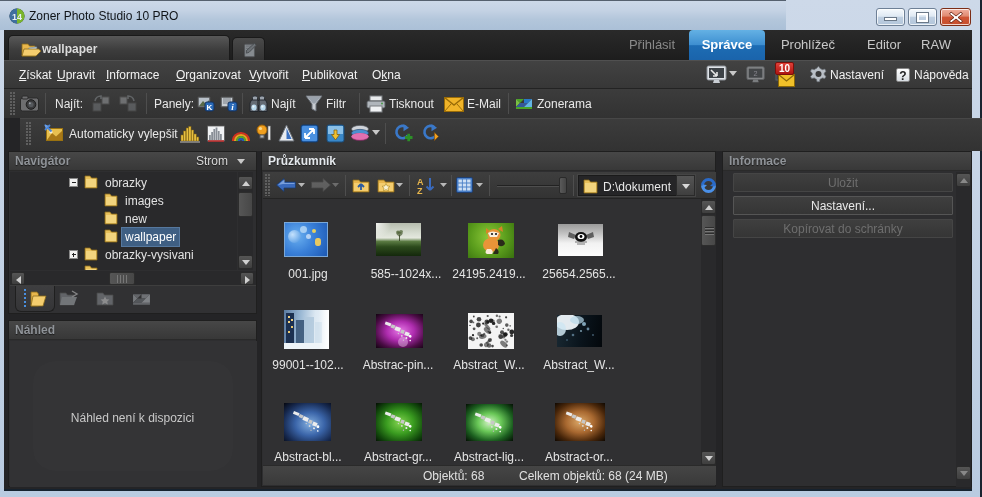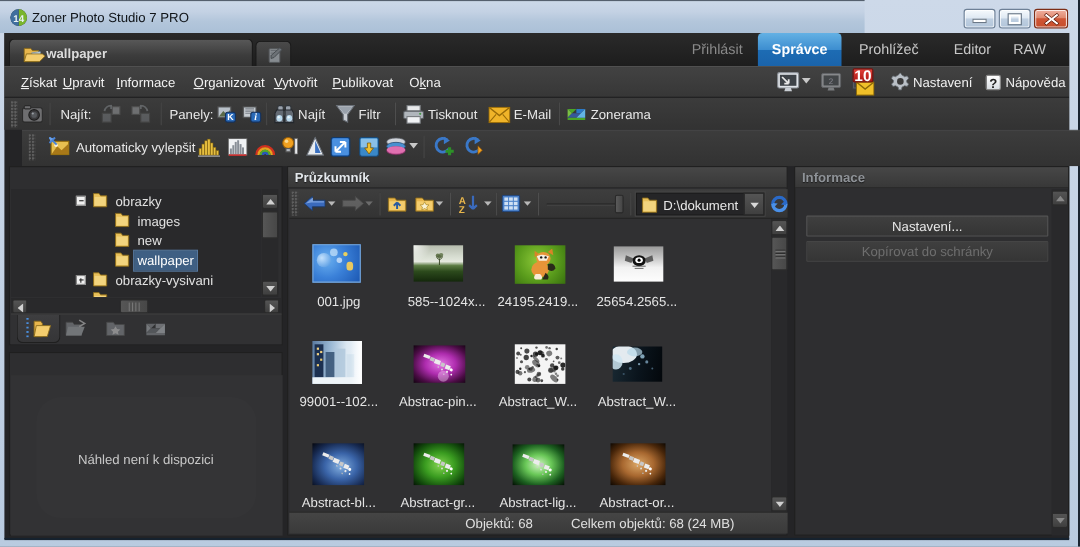--- a/index.html
+++ b/index.html
@@ -79,21 +79,21 @@
 <body>
 <div id="frame"></div>
 <div id="titlebar">
   <div class="tline"></div>
   <svg class="abs" style="left:9px;top:8px" width="16" height="16" viewBox="0 0 18 18">
     <circle cx="9" cy="9" r="8.5" fill="#27333d"></circle>
     <path d="M9 .5 A8.5 8.5 0 0 1 9 17.5 Z" fill="#7ab52d"></path>
     <path d="M9 .5 A8.5 8.5 0 0 0 9 17.5 Z" fill="#3f6f9f"></path>
     <text x="9" y="13" font-size="10" font-weight="bold" fill="#e8f0f4" text-anchor="middle" font-family="Liberation Sans">14</text>
   </svg>
-  <div class="wtitle">Zoner Photo Studio 7 PRO</div>
+  <div class="wtitle">Zoner Photo Studio 10 PRO</div>
   <div class="winbtn" style="left:876px;width:29px;">
       <span style="left:7px;top:8px;width:13px;height:4px;background:#fff;border:1px solid #6a7888;"></span>
     </div>
   <div class="winbtn" style="left:908px;width:29px;">
       <span style="left:8px;top:4px;width:11px;height:9px;border:2px solid #fff;outline:1px solid #6a7888;"></span>
     </div>
   <div class="winbtn close" style="left:940px;width:31px;">
    <svg style="position:absolute;left:8px;top:2px" width="14" height="13" viewBox="0 0 14 13">
      <path d="M2 1 L7 5 L12 1 L13.5 3 L9 6.5 L13.5 10 L12 12 L7 8 L2 12 L.5 10 L5 6.5 L.5 3 Z" fill="#fff" stroke="#5a1505" stroke-width="0.8"></path>
    </svg>
@@ -154,21 +154,21 @@
   </svg>
   <svg class="abs" style="left:770px;top:8px" width="19" height="15" viewBox="0 0 19 15" opacity="0.85">
     <rect x="1" y="1" width="16" height="11" rx="1" fill="#62666c" stroke="#3a3e44"></rect>
     <rect x="2.5" y="2.5" width="13" height="8" fill="#42464c"></rect>
     <path d="M7 12 L11 12 L12 14.5 L6 14.5 Z" fill="#585c62"></path>
   </svg>
   <svg class="abs" style="left:774px;top:13px" width="17" height="13" viewBox="0 0 17 13">
     <rect x="0.5" y="0.5" width="16" height="12" fill="#f0c029" stroke="#8a6808"></rect>
     <path d="M0.5 0.5 L8.5 7 L16.5 0.5" fill="none" stroke="#8a6808" stroke-width="1.2"></path>
   </svg>
-  <div class="abs" style="left:771px;top:1px;width:19px;height:13px;background:linear-gradient(#e04038,#ad1612);border:1px solid #7c0e0a;border-radius:2px;color:#fff;font-size:14px;font-weight:bold;text-align:center;line-height:12px;">10</div>
+  <div class="abs" style="left:771px;top:1px;width:19px;height:13px;background:linear-gradient(#e04038,#ad1612);border:1px solid #7c0e0a;border-radius:2px;color:#fff;font-size:10px;font-weight:bold;text-align:center;line-height:12px;">10</div>
   <svg class="abs" style="left:806px;top:5px" width="17" height="17" viewBox="0 0 17 17">
     <path d="M8.5 1 L10 3.2 A5.5 5.5 0 0 1 12.2 4.5 L14.8 3.9 L16 6 L14.2 8 A5.5 5.5 0 0 1 14.2 9.5 L16 11.2 L14.8 13.3 L12.2 12.7 A5.5 5.5 0 0 1 10 14 L9.5 16.5 L7 16.5 L6.5 14 A5.5 5.5 0 0 1 4.3 12.7 L1.7 13.3 L0.5 11.2 L2.3 9.5 A5.5 5.5 0 0 1 2.3 8 L0.5 6 L1.7 3.9 L4.3 4.5 A5.5 5.5 0 0 1 6.5 3.2 Z" fill="#b9bfc6" stroke="#6a7076" stroke-width="0.7" transform="translate(0,-0.8)"></path>
     <circle cx="8.5" cy="8" r="3" fill="#3a3a3a"></circle>
   </svg>
   <div class="abs" style="left:826px;top:7px;font-size:12px;color:#f0f0f0;">Nastavení</div>
   <div class="abs" style="left:892px;top:7px;width:14px;height:14px;background:linear-gradient(#fff,#d8dde2);border:1px solid #888;border-radius:2px;text-align:center;font-size:12px;font-weight:bold;color:#222;line-height:15px;">?</div>
   <div class="abs" style="left:910px;top:7px;font-size:12px;color:#f0f0f0;">Nápověda</div>
 </div>
 
 <div id="toolbar1">
@@ -344,20 +344,26 @@
     <path d="M12 13.5 L19.5 13.5 M15.7 9.8 L15.7 17.2" stroke="#2d9028" stroke-width="2.8"></path>
   </svg>
   <svg class="abs" style="left:401px;top:5px" width="20" height="19" viewBox="0 0 20 19">
     <path d="M13.5 3.2 A6.2 6.2 0 1 0 14.8 11.5" fill="none" stroke="#3a78c8" stroke-width="2.6"></path>
     <path d="M10.5 0 L16 3.8 L10.5 7.2 Z" fill="#3a78c8"></path>
     <path d="M13.5 16.5 L13.5 8.5 L17.5 12.5 Z" fill="#f0a020" stroke="#8a5008" stroke-width="0.6"></path>
   </svg>
 </div>
 
 <div class="panel" id="navpanel" style="left:8px;top:151px;width:249px;height:163px;">
+  <div class="phead"><span class="t">Navigátor</span>
+    <span style="position:absolute;right:28px;font-weight:normal;color:#d8d8d8;">Strom</span>
+    <svg style="position:absolute;right:10px;top:7px" width="9" height="6" viewBox="0 0 9 6">
+        <path d="M0 0 L8 0 L4 5 Z" fill="#c8c8c8"></path>
+      </svg>
+  </div>
   <div id="treearea" style="position:absolute;left:1px;top:20px;width:227px;height:98px;background:#29292b;overflow:hidden;text-align:right;">
 
     <div class="trow" style="left:95px;top:2px;">obrazky</div>
     <div class="trow" style="left:115px;top:20px;">images</div>
     <div class="trow" style="left:115px;top:38px;">new</div>
     <div class="trow sel" style="left:112px;top:56px;padding:0 3px;">wallpaper</div>
     <div class="trow" style="left:95px;top:74px;">obrazky-vysivani</div>
 
     <div style="position:absolute;left:59px;top:6px;width:9px;height:9px;background:#f0f0f0;border:1px solid #888;">
         <div style="position:absolute;left:1.5px;top:3px;width:4px;height:1px;background:#222;"></div>
@@ -441,20 +447,21 @@
       <path d="M1 4 L9 4 L5 8 Z" fill="#8a8f94"></path>
       <path d="M9 4 L17 4 L13 8 L9 8 Z" fill="#a0a5aa"></path>
       <path d="M1 4 L5 8 L1 12 Z" fill="#b0b5ba"></path>
       <path d="M5 8 L13 8 L9 12 L1 12 Z" fill="#70757a"></path>
       <path d="M9 12 L17 12 L17 14 L1 14 L1 12 Z" fill="#8a8f94"></path>
       <path d="M13 8 L17 4 L17 12 L9 12 Z" fill="#c0c5ca"></path>
     </svg>
   </div>
 </div>
 <div class="panel" id="prevpanel" style="left:8px;top:320px;width:249px;height:167px;">
+  <div class="phead"><span class="t">Náhled</span></div>
   <div style="position:absolute;left:1px;top:20px;width:247px;height:146px;background:#323234;"></div>
   <div style="position:absolute;left:24px;top:40px;width:200px;height:110px;border-radius:22px;background:rgba(255,255,255,0.013);"></div>
   <div style="position:absolute;left:0;top:90px;width:100%;text-align:center;font-size:12px;color:#c8c8c8;">Náhled není k dispozici</div>
 </div>
 
 <div class="panel" id="exppanel" style="left:261px;top:151px;width:455px;height:336px;">
   <div class="phead active"><span class="t">Průzkumník</span></div>
   <div id="exptoolbar" style="position:absolute;left:1px;top:20px;width:453px;height:27px;background:linear-gradient(#3e3e3e,#333);border-bottom:1px solid #242424;">
     <div class="grip" style="left:2px;top:2px;height:22px;"></div>
     <svg class="abs" style="left:13px;top:6px" width="20" height="14" viewBox="0 0 20 14">
@@ -775,20 +782,21 @@
       </svg>
     </div>
   <div id="expstatus" style="position:absolute;left:1px;bottom:1px;width:453px;height:20px;background:linear-gradient(#454545,#3a3a3a);border-top:1px solid #2a2a2a;font-size:12px;color:#e0e0e0;">
     <span style="position:absolute;left:160px;top:3px;">Objektů: 68</span>
     <span style="position:absolute;left:256px;top:3px;">Celkem objektů: 68 (24 MB)</span>
   </div>
 </div>
 
 <div class="panel" id="infopanel" style="left:722px;top:151px;width:250px;height:336px;">
   <div class="phead"><span class="t">Informace</span></div>
+  <div class="ibtn dis" style="top:21px;">Uložit</div>
   <div class="ibtn" style="top:44px;">Nastavení...</div>
   <div class="ibtn dis" style="top:67px;">Kopírovat do schránky</div>
   <div class="sb-track" style="left:233px;top:20px;width:15px;height:315px;"></div>
   <div class="sb-btn" style="left:233px;top:21px;width:15px;height:14px;">
       <svg style="position:absolute;left:3px;top:4px" width="9" height="6" viewBox="0 0 9 6">
         <path d="M4 0 L8 5 L0 5 Z" fill="#888"></path>
       </svg>
     </div>
   <div class="sb-btn" style="left:233px;top:314px;width:15px;height:14px;">
       <svg style="position:absolute;left:3px;top:4px" width="9" height="6" viewBox="0 0 9 6">

